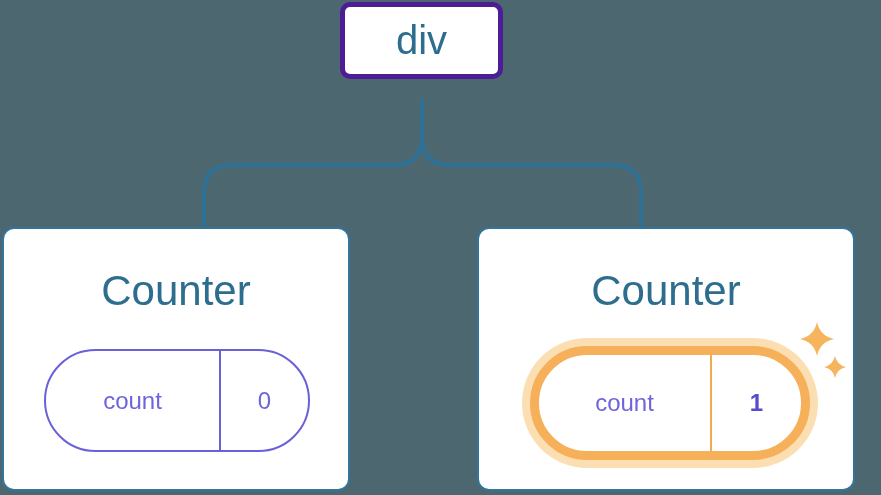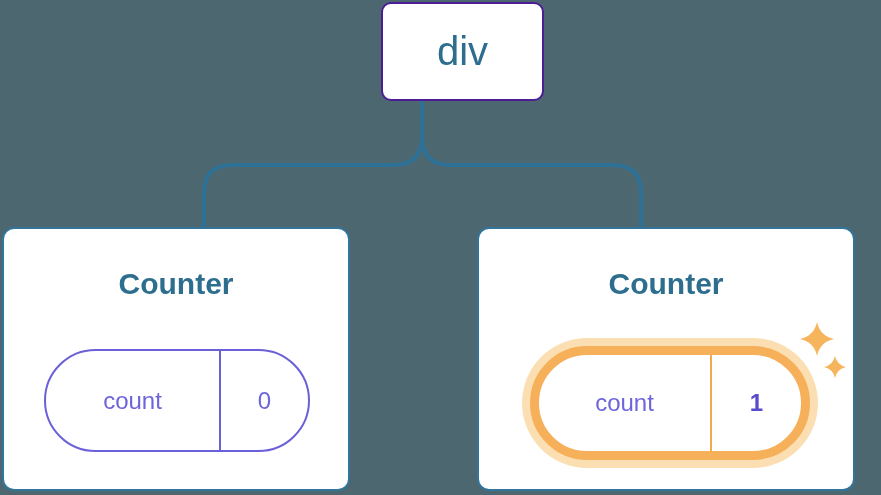--- a/index.html
+++ b/index.html
@@ -20,26 +20,26 @@
     pointer-events: none;
   }
   .lines path {
     fill: none;
     stroke: #2E7196;
     stroke-width: 4;
   }
   .div-node {
     position: absolute;
     left: 340px; top: 2px;
-    width: 163px; height: 99px;
+    width: 163px; height: 77px;
     box-sizing: border-box;
     background: #ffffff;
-    border: 2px solid #4c1d95;
+    border: 5px solid #4c1d95;
     border-radius: 10px;
-    display: flex; align-items: center; justify-content: center; margin-left: 41px;
+    display: flex; align-items: center; justify-content: center;
   }
   .div-label {
     font-size: 40px;
     font-weight: 500;
     color: #2D6E8E;
   }
   .card {
     position: absolute;
     top: 227px;
     height: 264px;
@@ -47,22 +47,22 @@
     background: #ffffff;
     border: 2px solid #33749A;
     border-radius: 12px;
   }
   .card-left  { left: 2px;   width: 348px; }
   .card-right { left: 477px; width: 378px; }
   .card-title {
     position: absolute;
     top: 38px; left: 0; right: 0;
     text-align: center;
-    font-size: 30px;
-    font-weight: 700;
+    font-size: 42px;
+    font-weight: 400;
     color: #2D6E8E;
   }
   .pill {
     position: absolute;
     box-sizing: border-box;
     background: #ffffff;
     display: flex;
     align-items: stretch;
   }
   .pill-plain {

